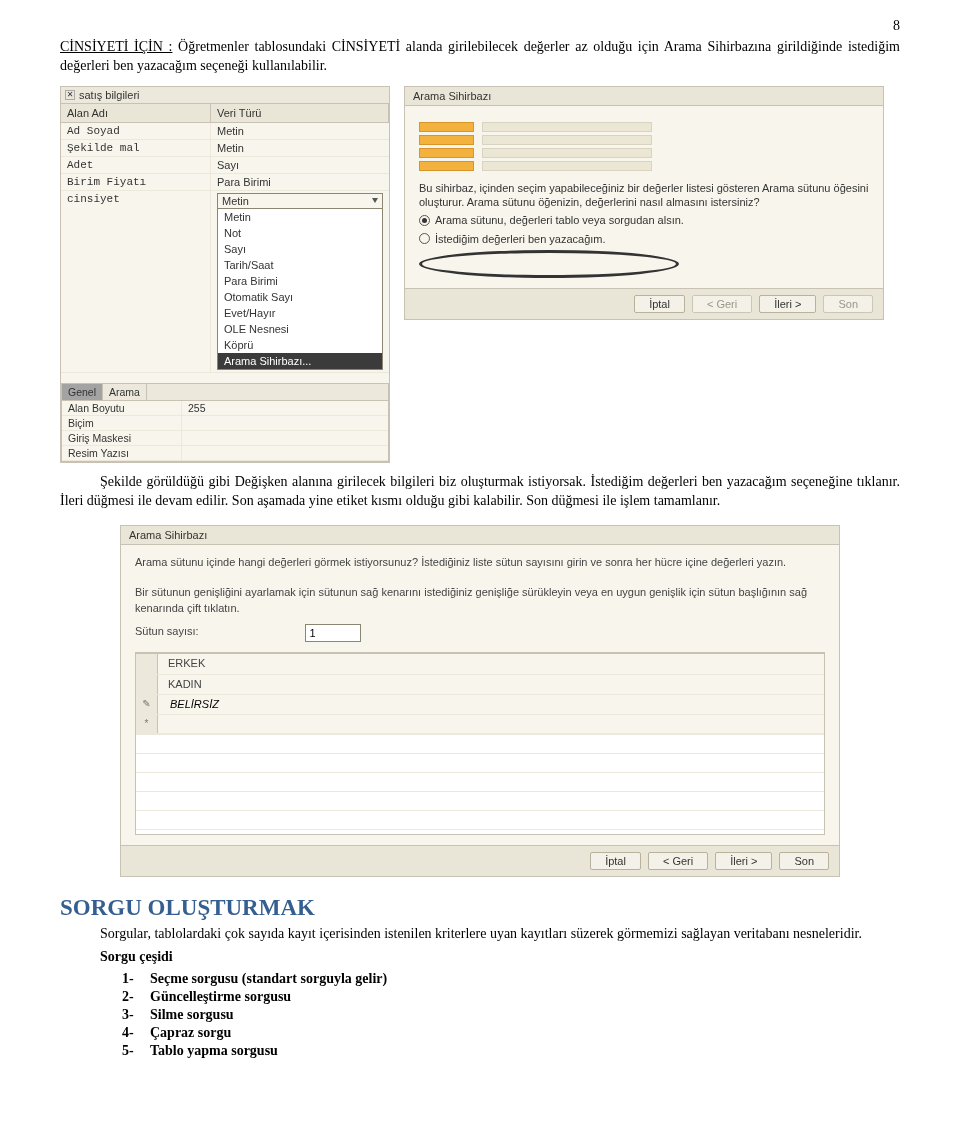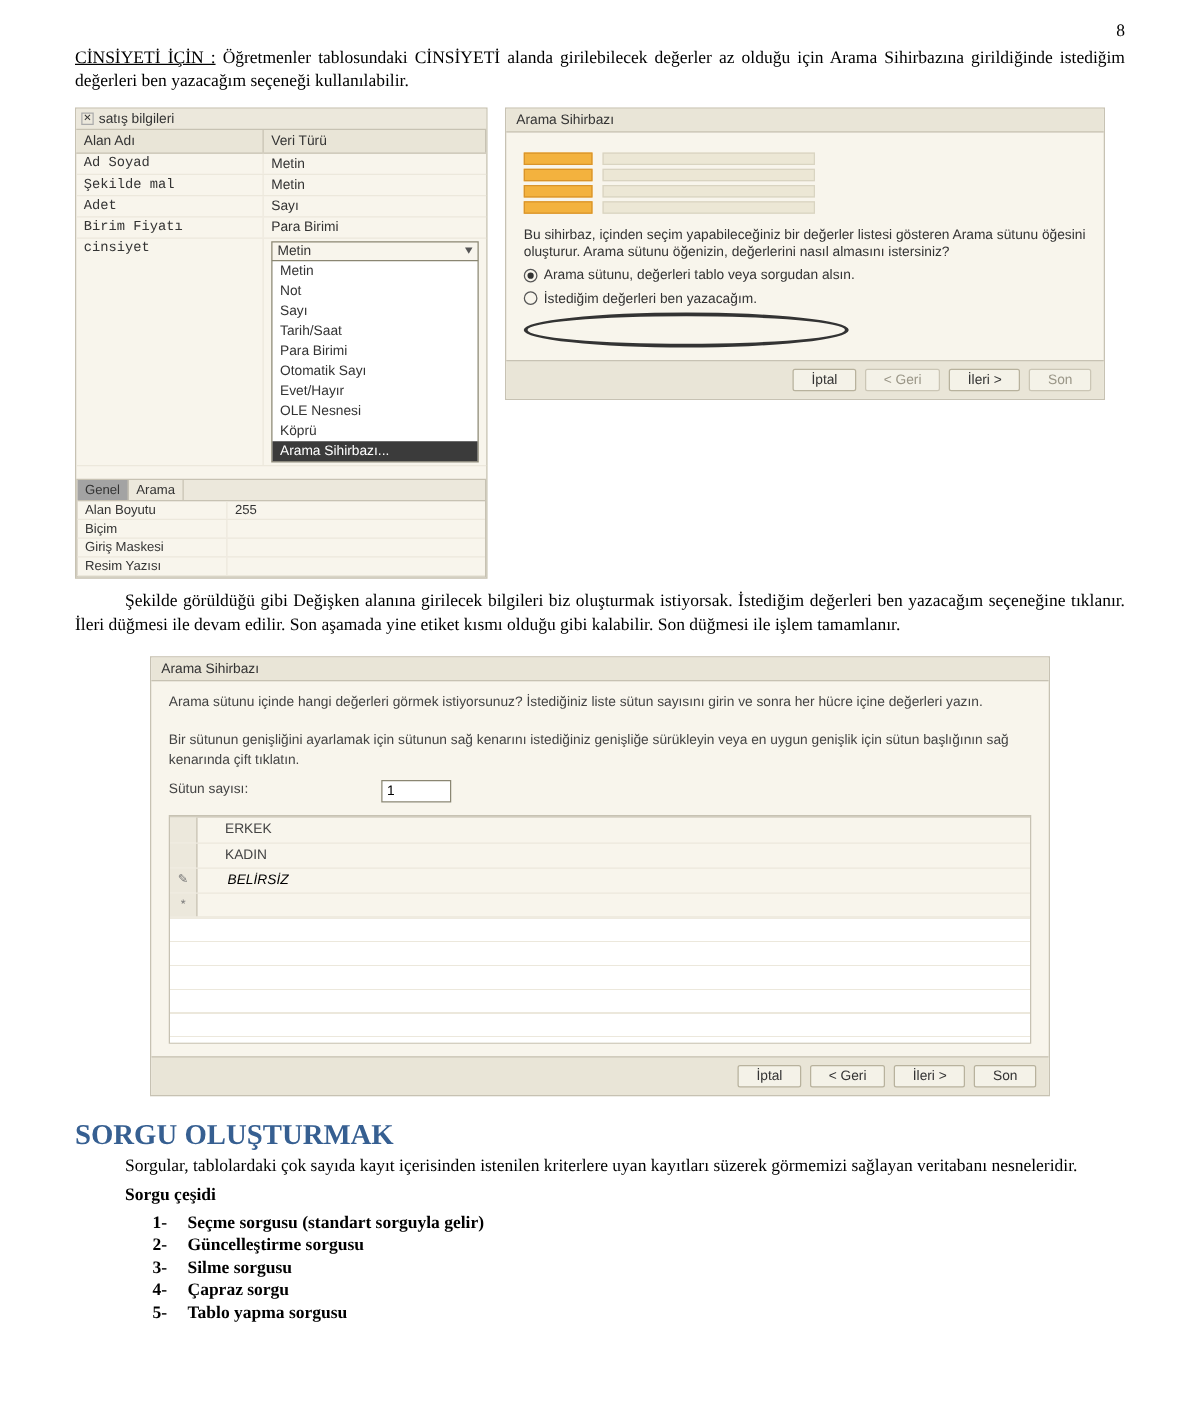--- a/index.html
+++ b/index.html
@@ -63,21 +63,21 @@
   .wide-panel{width: 720px; margin:14px auto; overflow:hidden}
   .wiz-body2{padding:10px 14px;font-size:11px;color:#444;line-height:1.4}
   .label-row{display:flex;align-items:flex-start;gap:8px;margin:8px 0}
   .num-input{border:1px solid #8a8672;width:56px;padding:2px 4px;font-size:11px;background:#fff}
   .mini-table{margin-top:10px;border:1px solid #c7c2b3}
   .mini-head{display:flex;background:#ece8dc;border-bottom:1px solid #c7c2b3}
   .mini-head .sel{width:22px;border-right:1px solid #c7c2b3}
   .mini-head .c1{width:240px;padding:2px 6px;border-right:1px solid #c7c2b3}
   .mini-row{display:flex;border-bottom:1px solid #ece8dc}
   .mini-row .sel{width:22px;background:#ece8dc;border-right:1px solid #c7c2b3;font-size:10px;text-align:center;color:#777;padding:2px 0}
-  .mini-row .c1{width:240px;padding:2px 22px}
+  .mini-row .c1{width:240px;padding:2px 10px}
   .mini-row .c1 input{border:none;font-size:11px;width:100%;font-style:italic;background:transparent}
   .empty{background:repeating-linear-gradient(#fff,#fff 18px,#ece8dc 18px,#ece8dc 19px);height:100px;border-top:1px solid #ece8dc}
   .h2blue{color:#365F91;font-weight:bold;font-size:23px;font-family:'Times New Roman',serif;margin-top:18px}
   ol.num{counter-reset:n;list-style:none;padding-left:62px;margin:4px 0}
   ol.num li{counter-increment:n;margin:2px 0}
   ol.num li::before{content:counter(n) "-";display:inline-block;width:28px;font-weight:bold}
 </style>
 </head>
 <body>
 

